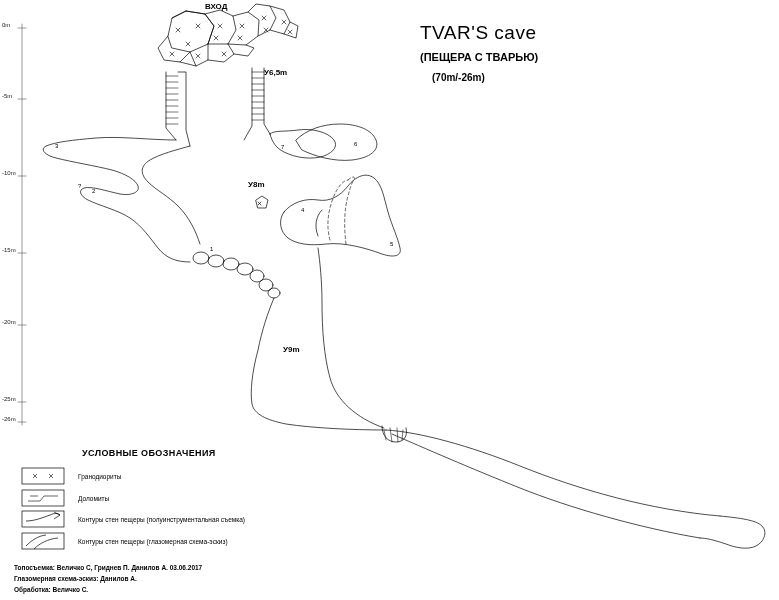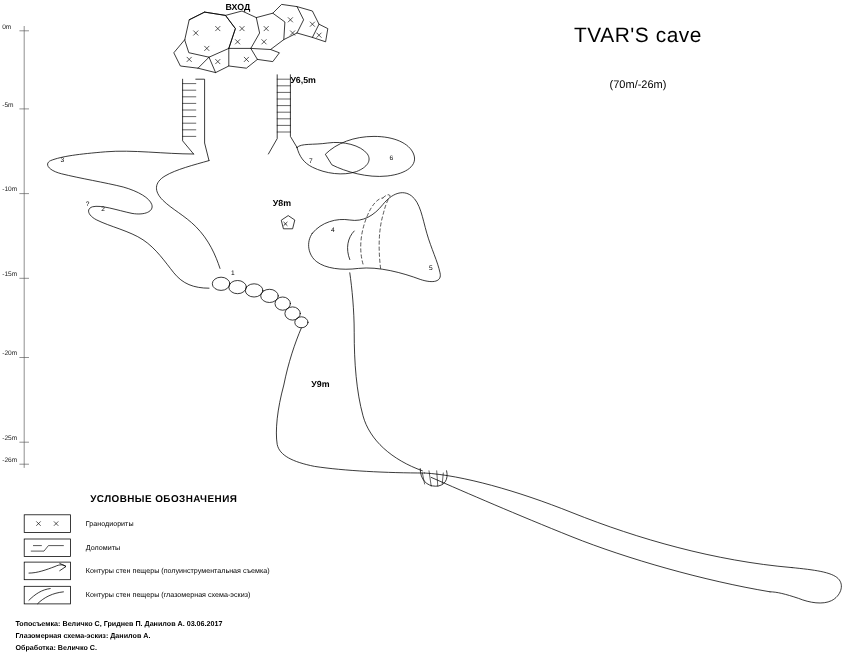--- a/index.html
+++ b/index.html
@@ -21,42 +21,41 @@
   }
   svg.cavemap {
     position: absolute;
     left: 0;
     top: 0;
     width: 779px;
     height: 600px;
   }
   .ttl {
     position: absolute;
-    text-align: center;
   }
   #title-main {
     left: 420px;
     top: 22px;
     width: 320px;
     font-size: 19px;
     letter-spacing: 0.5px;
   }
   #title-sub {
     left: 420px;
     top: 51px;
     width: 320px;
     font-size: 11px;
     font-weight: bold;
   }
   #title-depth {
-    left: 420px;
+    left: 432px;
     top: 72px;
     width: 320px;
     font-size: 10px;
-    font-weight: normal;
+    font-weight: bold;
   }
   #title-section {
     left: 420px;
     top: 94px;
     width: 320px;
     font-size: 10px;
     font-weight: bold;
   }
   #entrance-label {
     position: absolute;
@@ -258,20 +257,21 @@
           <path d="M390 428 L392 442"></path>
           <path d="M397 428 L398 442"></path>
           <path d="M403 430 L402 440"></path>
         </g>
       </g>
 
     </g>
   </svg>
 
   <div class="ttl" id="title-main">TVAR'S  cave</div>
+  <div class="ttl" id="title-sub">(ПЕЩЕРА С ТВАРЬЮ)</div>
   <div class="ttl" id="title-depth">(70m/-26m)</div>
 
   <div id="entrance-label">ВХОД</div>
 
   <div class="axislbl" style="left:2px; top:22px;">0m</div>
   <div class="axislbl" style="left:2px; top:93px;">-5m</div>
   <div class="axislbl" style="left:2px; top:170px;">-10m</div>
   <div class="axislbl" style="left:2px; top:247px;">-15m</div>
   <div class="axislbl" style="left:2px; top:319px;">-20m</div>
   <div class="axislbl" style="left:2px; top:396px;">-25m</div>

